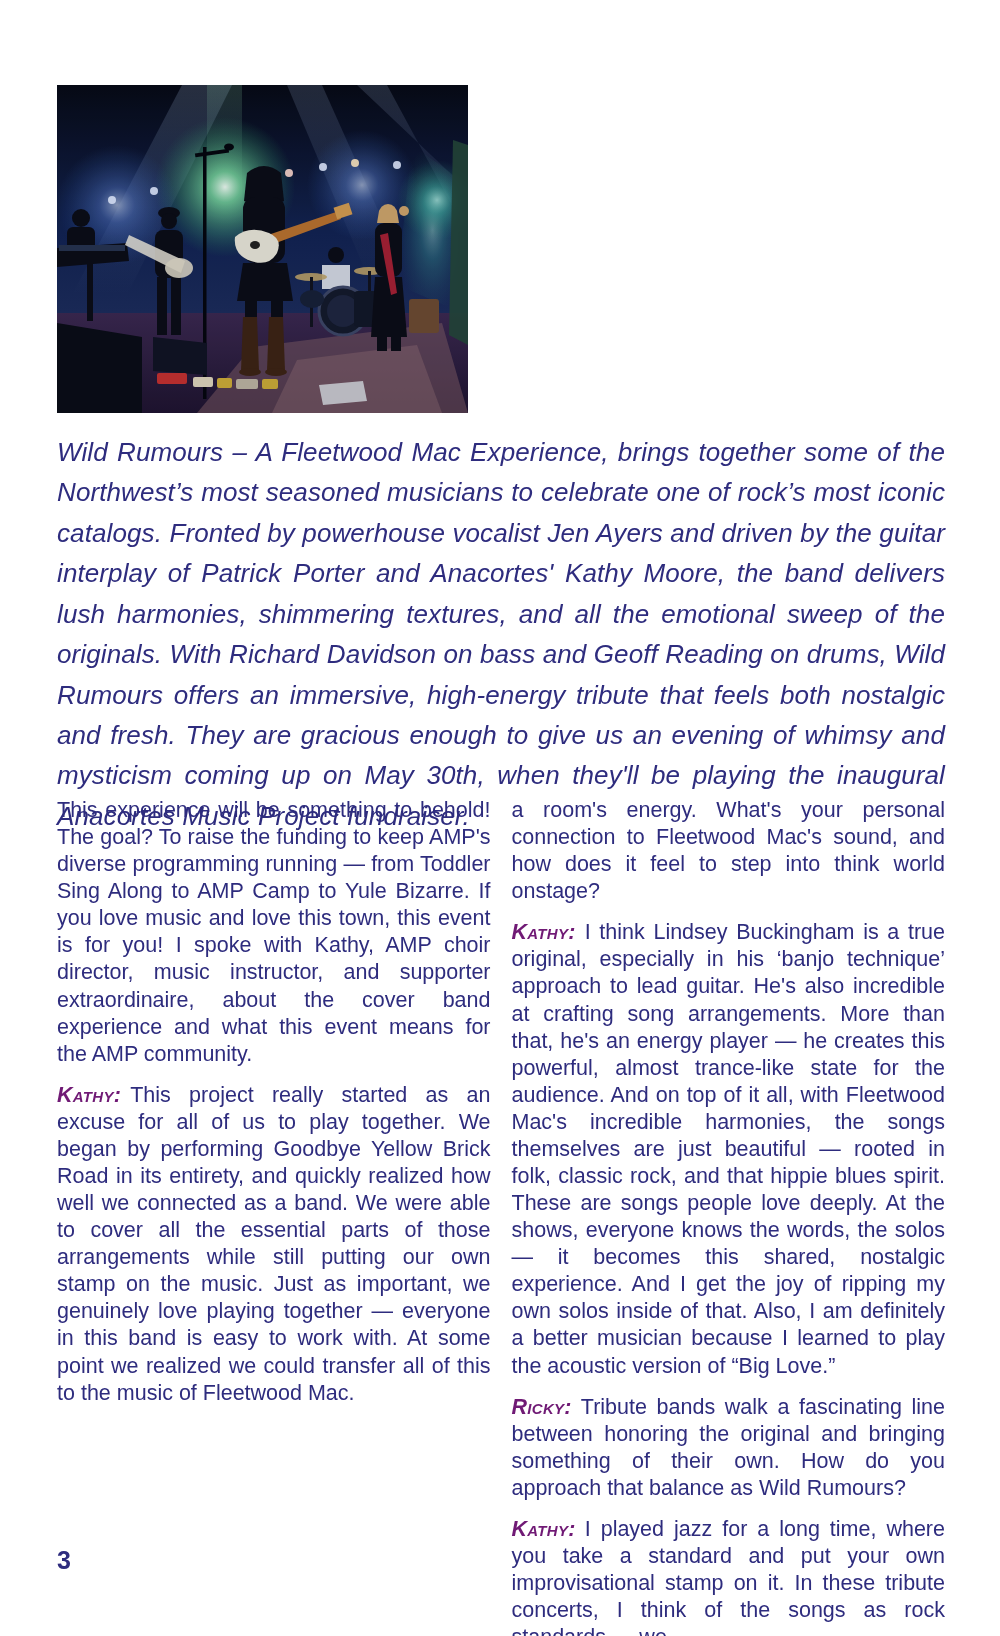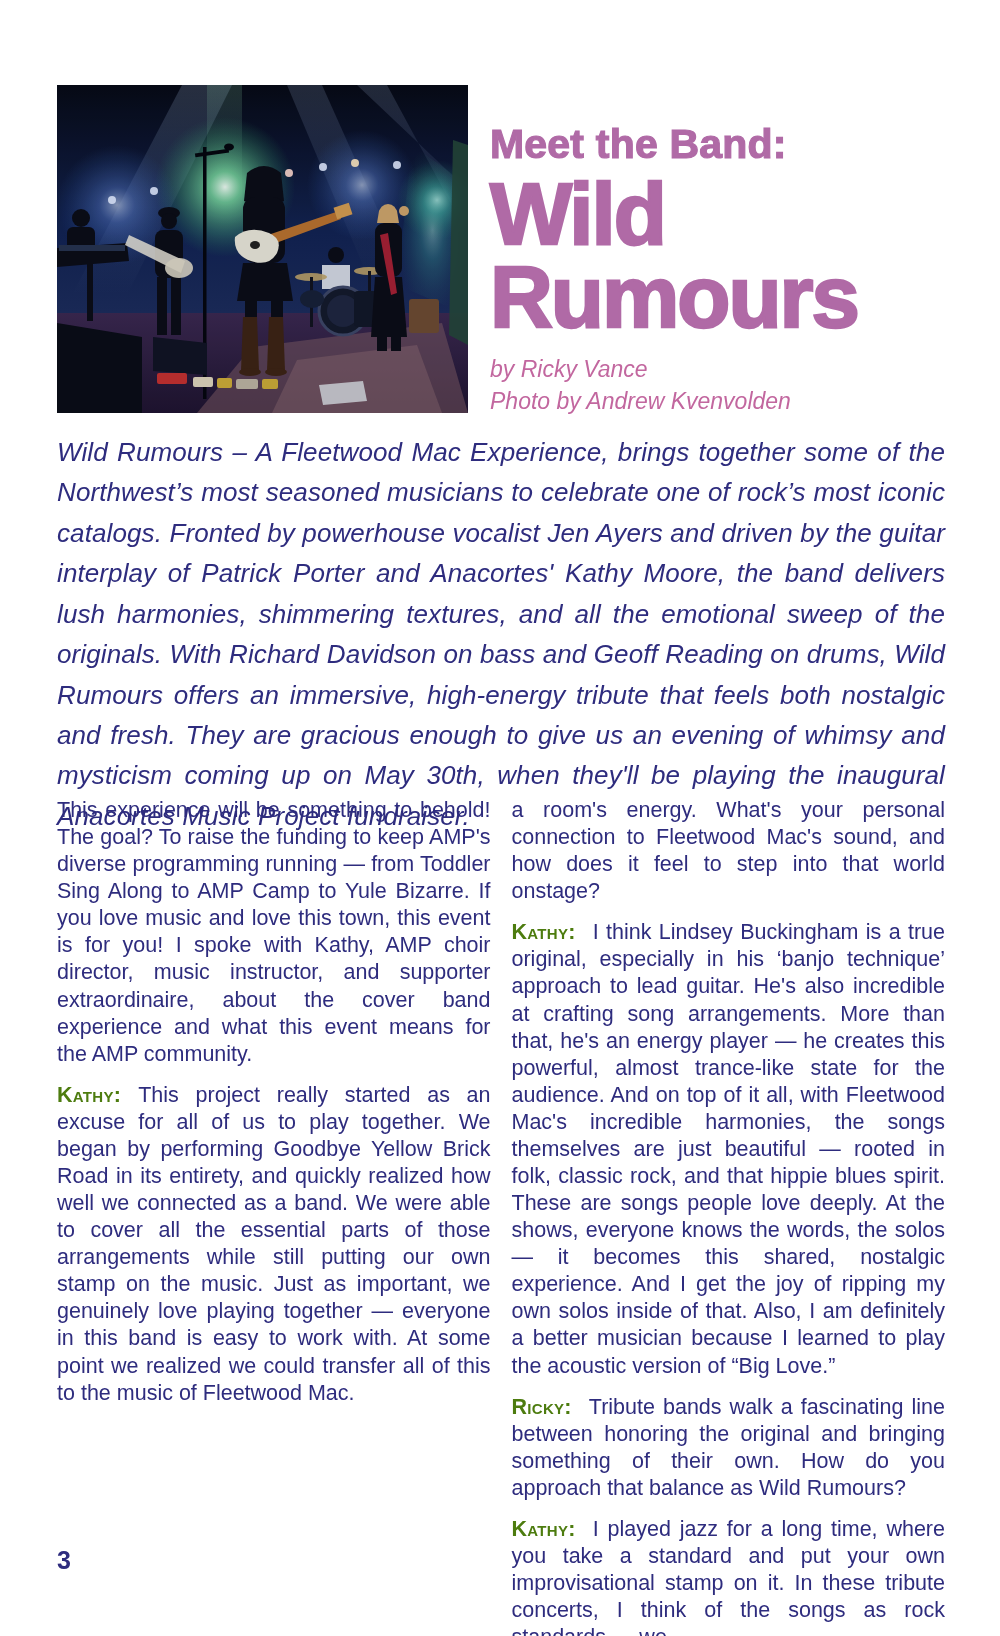--- a/index.html
+++ b/index.html
@@ -33,22 +33,22 @@
     font-size:26px; line-height:1.555; color:#2e2c7e; text-align:justify;
     letter-spacing:0.1px;
     font-style:italic;
   }
 
   
   .columns { position:absolute; left:57px; top:797px; width:888px; display:flex; gap:21px; }
   .col { flex:1; font-size:21.5px; line-height:1.26; color:#2e2c7e; text-align:justify; }
   .col p { margin:0 0 14px 0; }
   .speaker {
-    font-weight:bold; font-variant:small-caps;
-    color:#4d7c0f; letter-spacing:0.3px; margin-right:17px;
+    font-style:italic; font-weight:bold; font-variant:small-caps;
+    color:#701a75; letter-spacing:0.3px; margin-right:9px;
   }
 
   
   .page-number {
     position:absolute; left:57px; top:1546px; font-size:25px; font-weight:bold; color:#2e2c7e;
   }
 </style>
 </head>
 <body>
 
@@ -191,39 +191,30 @@
       <rect x="160" y="293" width="15" height="10" rx="2" fill="#c8a838"></rect>
       <rect x="179" y="294" width="22" height="10" rx="2" fill="#b8b0a0"></rect>
       <rect x="205" y="294" width="16" height="10" rx="2" fill="#c8a838"></rect>
 
       <polygon points="262,300 306,296 310,316 266,320" fill="#d3d8de" opacity="0.85"></polygon>
 
       <rect width="411" height="328" fill="#000" opacity="0.06"></rect>
     </svg>
   </div>
 
-  <div class="header-block">
-    <div class="kicker">Meet the Band:</div>
-    <div class="big-title">Wild</div>
-    <div class="big-title">Rumours</div>
-    <div class="byline-block">
-      <p class="byline">by Ricky Vance</p>
-      <p class="photo-credit">Photo by Andrew Kvenvolden</p>
-    </div>
-  </div>
 
   <div class="lead">Wild Rumours – A Fleetwood Mac Experience, brings together some of the Northwest’s most seasoned musicians to celebrate one of rock’s most iconic catalogs. Fronted by powerhouse vocalist Jen Ayers and driven by the guitar interplay of Patrick Porter and Anacortes' Kathy Moore, the band delivers lush harmonies, shimmering textures, and all the emotional sweep of the originals. With Richard Davidson on bass and Geoff Reading on drums, Wild Rumours offers an immersive, high-energy tribute that feels both nostalgic and fresh. They are gracious enough to give us an evening of whimsy and mysticism coming up on May 30th, when they'll be playing the inaugural Anacortes Music Project fundraiser.</div>
 
   <div class="columns">
     <div class="col">
         <p>This experience will be something to behold! The goal? To raise the funding to keep AMP's diverse programming running — from Toddler Sing Along to AMP Camp to Yule Bizarre. If you love music and love this town, this event is for you! I spoke with Kathy, AMP choir director, music instructor, and supporter extraordinaire, about the cover band experience and what this event means for the AMP community.</p>
         <p><span class="speaker">Kathy:</span>This project really started as an excuse for all of us to play together. We began by performing Goodbye Yellow Brick Road in its entirety, and quickly realized how well we connected as a band. We were able to cover all the essential parts of those arrangements while still putting our own stamp on the music. Just as important, we genuinely love playing together — everyone in this band is easy to work with. At some point we realized we could transfer all of this to the music of Fleetwood Mac.</p>
       </div>
     <div class="col">
-        <p>a room's energy. What's your personal connection to Fleetwood Mac's sound, and how does it feel to step into that world onstage?</p>
+        <p>a room's energy. What's your personal connection to Fleetwood Mac's sound, and how does it feel to step into think world onstage?</p>
         <p><span class="speaker">Kathy:</span>I think Lindsey Buckingham is a true original, especially in his ‘banjo technique’ approach to lead guitar. He's also incredible at crafting song arrangements. More than that, he's an energy player — he creates this powerful, almost trance-like state for the audience. And on top of it all, with Fleetwood Mac's incredible harmonies, the songs themselves are just beautiful — rooted in folk, classic rock, and that hippie blues spirit. These are songs people love deeply. At the shows, everyone knows the words, the solos — it becomes this shared, nostalgic experience. And I get the joy of ripping my own solos inside of that. Also, I am definitely a better musician because I learned to play the acoustic version of “Big Love.”</p>
         <p><span class="speaker">Ricky:</span>Tribute bands walk a fascinating line between honoring the original and bringing something of their own. How do you approach that balance as Wild Rumours?</p>
         <p><span class="speaker">Kathy:</span>I played jazz for a long time, where you take a standard and put your own improvisational stamp on it. In these tribute concerts, I think of the songs as rock standards — we</p>
       </div>
   </div>
 
   <div class="page-number">3</div>
 
 </div>
 

